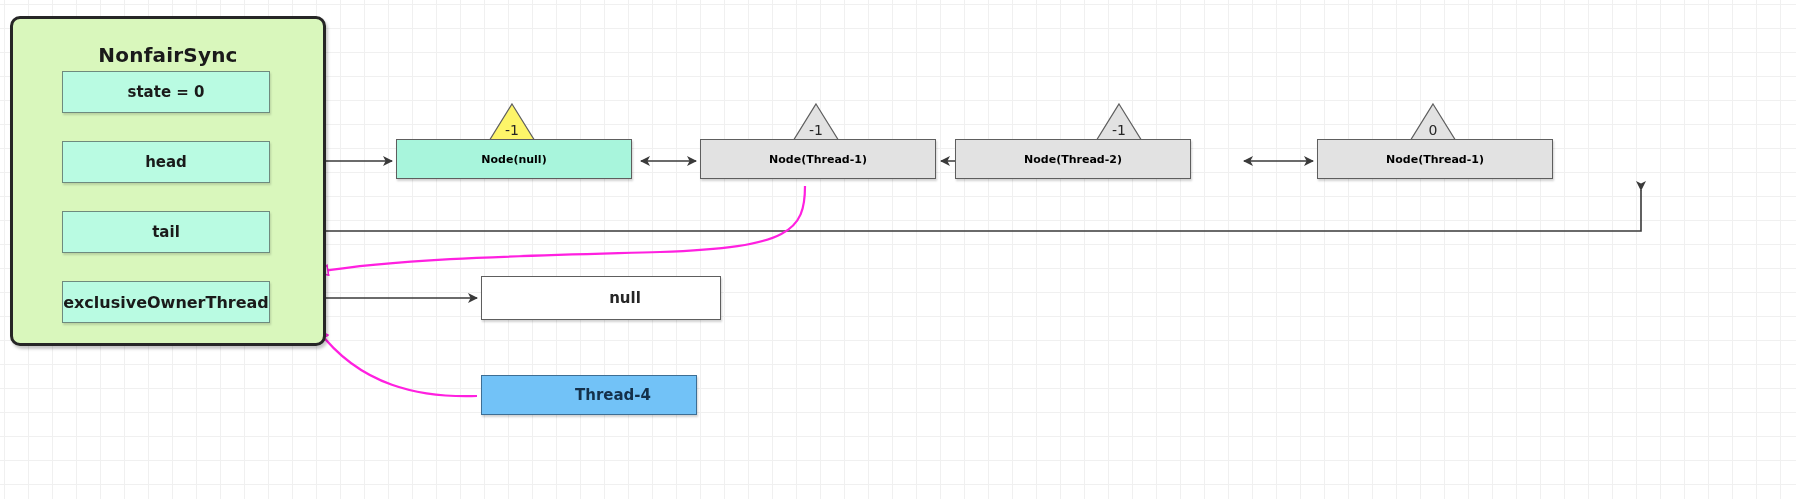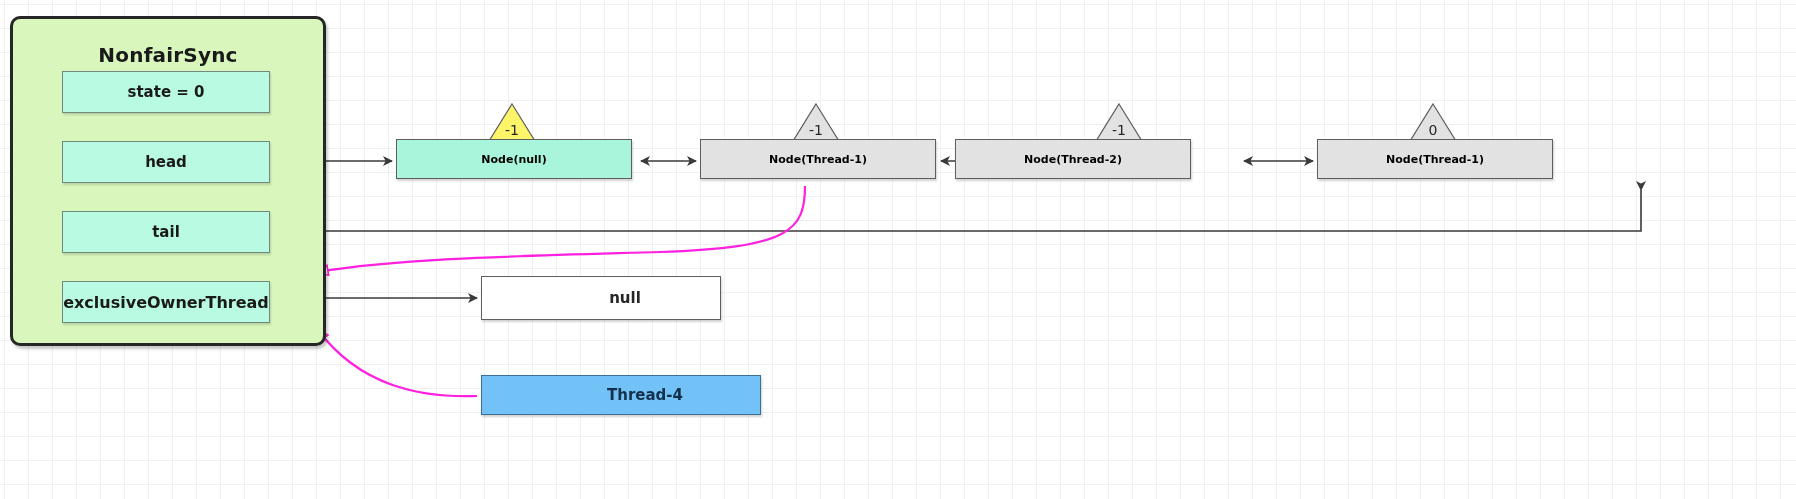--- a/index.html
+++ b/index.html
@@ -132,21 +132,21 @@
   .null-box {
     left: 481px;
     top: 276px;
     width: 240px;
     height: 44px;
     background: #ffffff;
   }
   .thread4-box {
     left: 481px;
     top: 375px;
-    width: 280px;
+    width: 216px;
     height: 40px;
     background: #72c2f7;
     border: 1px solid #3d6e94;
     color: #14304a;
   }
 </style>
 </head>
 <body>
 
 <div id="canvas">

